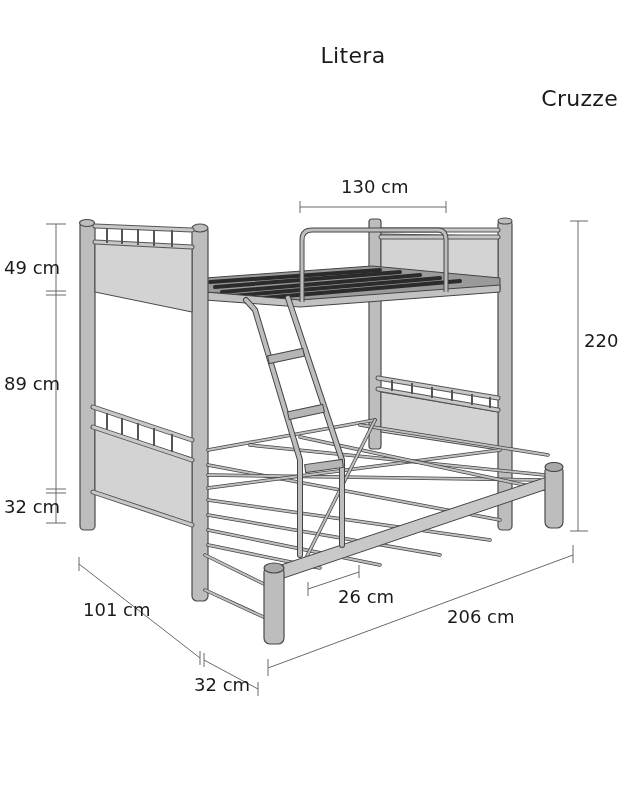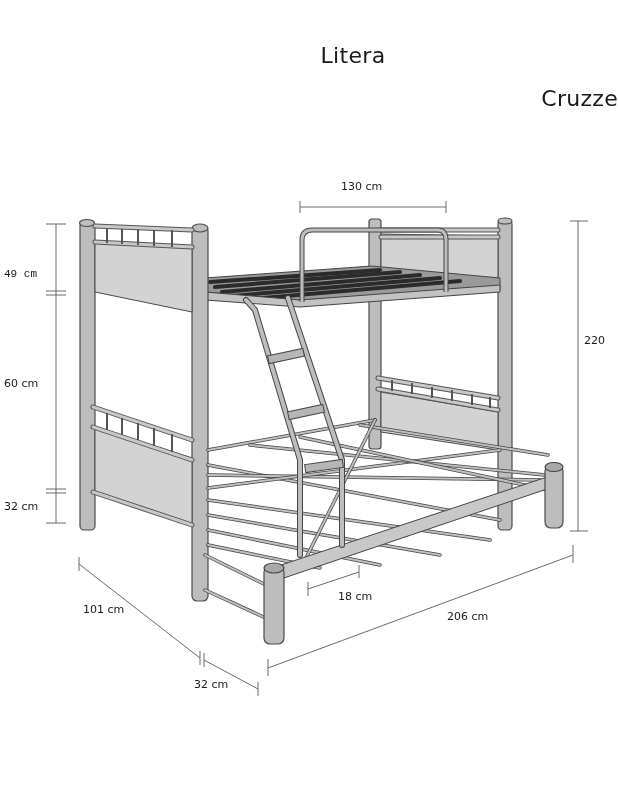--- a/index.html
+++ b/index.html
@@ -2,21 +2,21 @@
 <html><head>
 <meta charset="utf-8">
 <style>
   html, body { margin:0; padding:0; background:#ffffff; }
   body { width:618px; height:800px; position:relative; overflow:hidden;
          font-family:"DejaVu Sans", "Liberation Sans", sans-serif; color:#1a1a1a; }
   .title { position:absolute; left:0; width:618px; text-align:center;
            font-size:22px; font-weight:normal; letter-spacing:0.3px; line-height:28px; }
   #t1 { top:42px;padding-left:44px; }
   #t2 { top:85px;text-align:right; }
-  .dim { position:absolute; font-size:11px; color:#1a1a1a; white-space:nowrap; line-height:16px; }
+  .dim { position:absolute; font-size:18px; color:#1a1a1a; white-space:nowrap; line-height:16px; }
   svg { position:absolute; left:0; top:0; }
   .post { fill:#bdbdbd; stroke:#4a4a4a; stroke-width:1.2; }
   .panel { fill:#d3d3d3; stroke:#4a4a4a; stroke-width:1; }
   .rail { stroke:#555; stroke-width:5; stroke-linecap:round; fill:none; }
   .rail-in { stroke:#c8c8c8; stroke-width:3; stroke-linecap:round; fill:none; }
   .slat { stroke:#444; stroke-width:3.5; stroke-linecap:round; }
   .slat-in { stroke:#bfbfbf; stroke-width:2; stroke-linecap:round; }
   .dark-slat { stroke:#2b2b2b; stroke-width:4; stroke-linecap:round; }
   .dimline { stroke:#6a6a6a; stroke-width:1; fill:none; }
 </style>
@@ -183,21 +183,21 @@
     <path d="M246,300 L255,310 L300,460 L300,555" fill="none" stroke="#bdbdbd" stroke-width="4" stroke-linecap="round"></path>
     <path d="M288,298 L292,310 L342,460 L342,545" fill="none" stroke="#444" stroke-width="6" stroke-linecap="round"></path>
     <path d="M288,298 L292,310 L342,460 L342,545" fill="none" stroke="#bdbdbd" stroke-width="4" stroke-linecap="round"></path>
     <rect x="268" y="352" width="36" height="8" fill="#b5b5b5" stroke="#444" stroke-width="1" transform="rotate(-12 286 356)"></rect>
     <rect x="288" y="408" width="36" height="8" fill="#b5b5b5" stroke="#444" stroke-width="1" transform="rotate(-12 306 412)"></rect>
     <rect x="305" y="462" width="38" height="8" fill="#b5b5b5" stroke="#444" stroke-width="1" transform="rotate(-8 324 466)"></rect>
   </g>
 </svg>
 
 <div class="dim" style="left:341px;top:179px;">130 cm</div>
-<div class="dim" style="left:4px;top:266px;font-family:Liberation Mono, monospace;">49 cm</div>
-<div class="dim" style="left:4px;top:376px;">60 cm</div>
+<div class="dim" style="left:4px;top:260px;">49 cm</div>
+<div class="dim" style="left:4px;top:376px;">89 cm</div>
 <div class="dim" style="left:4px;top:499px;">32 cm</div>
 <div class="dim" style="left:584px;top:333px;">220</div>
 <div class="dim" style="left:586px;top:350px;margin-left:32px;">cm</div>
-<div class="dim" style="left:338px;top:589px;">18 cm</div>
+<div class="dim" style="left:338px;top:589px;">26 cm</div>
 <div class="dim" style="left:447px;top:609px;text-align:right;">206 cm</div>
 <div class="dim" style="left:83px;top:602px;text-align:right;">101 cm</div>
 <div class="dim" style="left:194px;top:677px;">32 cm</div>
 
 </body></html>

